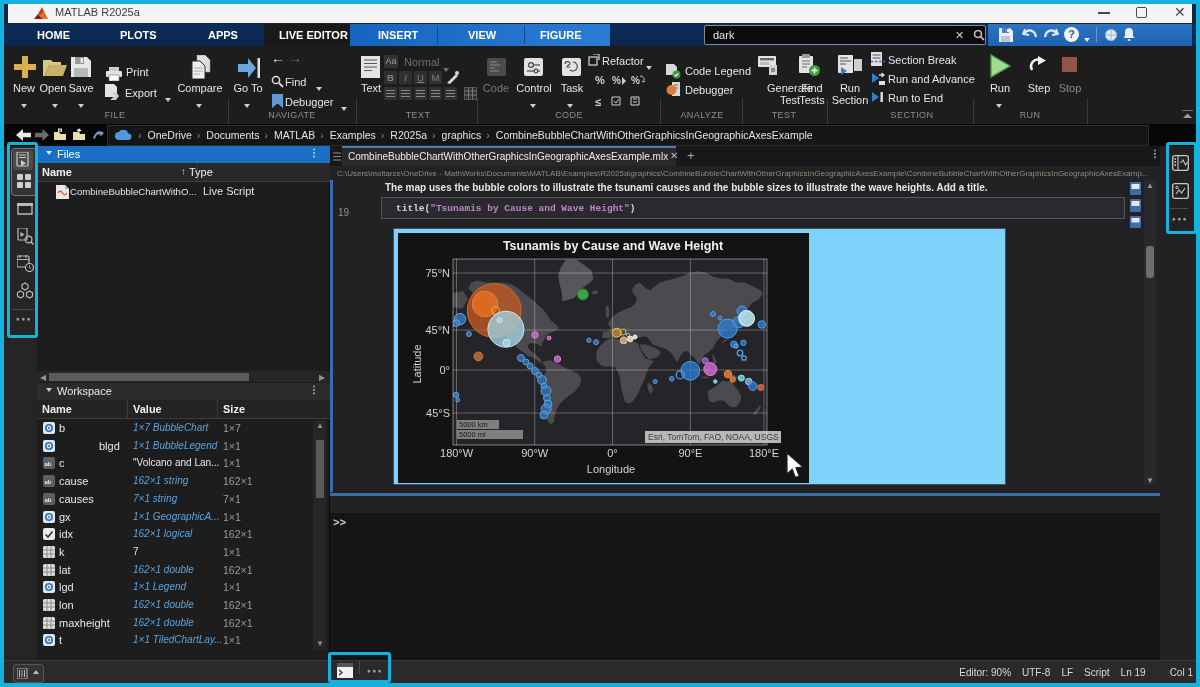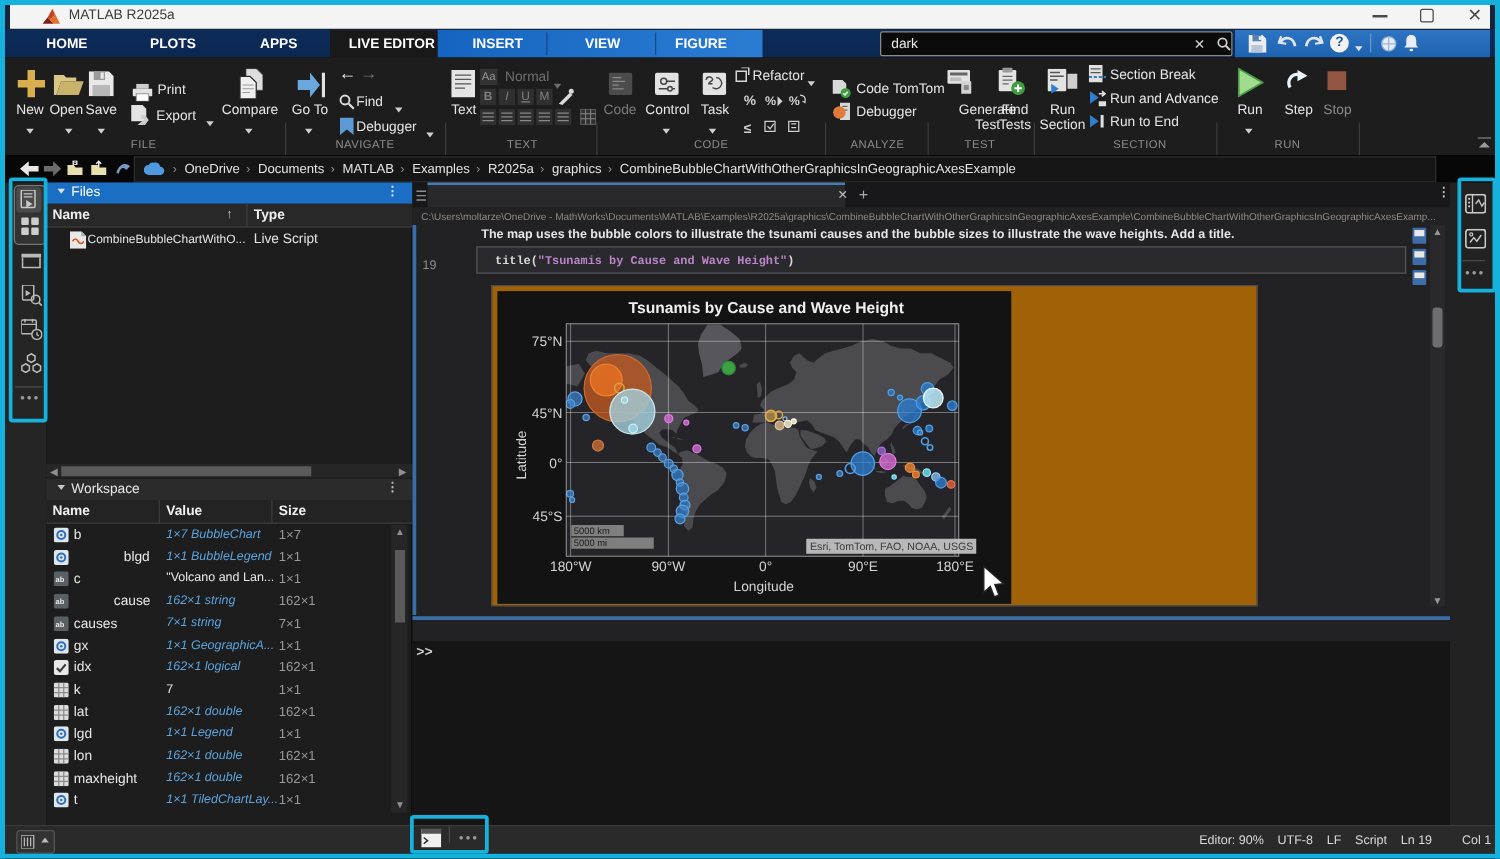--- a/index.html
+++ b/index.html
@@ -268,21 +268,21 @@
           <path d="M38 26h4M38 29h4"></path>
       </g>
     </svg>
   </div>
 
   <svg class="ab" style="left:666px;top:18px;" width="15" height="15" viewBox="0 0 15 15">
       <path d="M0 0h8l3 3v8H0z" fill="#d8d8d8"></path>
       <circle cx="10.5" cy="10.5" r="4" fill="#3f9c3f"></circle>
       <path d="M8.6 10.6l1.4 1.4 2.2-2.6" stroke="#fff" stroke-width="1.1" fill="none"></path>
     </svg>
-  <div class="ric" style="left:685px;top:19px;text-align:left;">Code TomTom</div>
+  <div class="ric" style="left:685px;top:19px;text-align:left;">Code Legend</div>
   <svg class="ab" style="left:666px;top:36px;" width="15" height="15" viewBox="0 0 15 15">
       <rect x="6" y="0" width="8" height="14" fill="#d8d8d8"></rect>
       <line x1="8" y1="3" x2="12" y2="3" stroke="#666"></line>
       <line x1="8" y1="6" x2="12" y2="6" stroke="#666"></line>
       <circle cx="5.5" cy="8" r="5" fill="#e07b39"></circle>
     </svg>
   <div class="ric" style="left:685px;top:38px;text-align:left;">Debugger</div>
 
   <svg class="ab" style="left:757px;top:9px;" width="22" height="22" viewBox="0 0 22 22">
       <rect x="1" y="1" width="18" height="11" rx="1" fill="#e3e3e3"></rect>
@@ -425,21 +425,21 @@
   <div class="ab" style="left:0;top:0;width:293px;height:17px;background:#1a6fc4;">
     <span class="ab" style="left:9px;top:5px;width:0;height:0;border-left:3.5px solid transparent;border-right:3.5px solid transparent;border-top:4.5px solid #d8e6f4;"></span>
     <span class="ab" style="left:20px;top:2px;color:#fff;font-size:11px;">Files</span>
     <span class="ab" style="left:272px;top:1px;color:#cfe0f2;font-size:10px;font-weight:bold;">⋮</span>
   </div>
 
   <div class="ab" style="left:0;top:17px;width:293px;height:19px;background:#282828;border-bottom:1px solid #3c3c3c;box-sizing:border-box;">
     <span class="ab" style="left:5px;top:3px;color:#f0f0f0;font-size:11px;font-weight:bold;">Name</span>
     <span class="ab" style="left:144px;top:3px;color:#d0d0d0;font-size:10px;">↑</span>
     <span class="ab" style="left:160px;top:0;width:1px;height:19px;background:#3c3c3c;"></span>
-    <span class="ab" style="left:166px;top:3px;color:#f0f0f0;font-size:11px;font-weight:bold;">Type</span>
+    <span class="ab" style="left:152px;top:3px;color:#f0f0f0;font-size:11px;font-weight:normal;">Type</span>
   </div>
 
   <div class="ab" style="left:0;top:36px;width:293px;height:19px;">
     <svg class="ab" style="left:19px;top:3px;" width="13" height="14" viewBox="0 0 13 14">
         <path d="M0 0h9l4 4v10H0z" fill="#e8e8e8"></path>
         <path d="M9 0l4 4H9z" fill="#b0b0b0"></path>
         <path d="M2 8c1.5-2.5 3-2.5 4.5 0s3 2.5 4.5 0" fill="none" stroke="#d95319" stroke-width="1.2"></path>
       </svg>
     <span class="ab" style="left:33px;top:4px;color:#e4e4e4;font-size:9.6px;width:132px;overflow:hidden;white-space:nowrap;">CombineBubbleChartWithO...</span>
     <span class="ab" style="left:166px;top:3px;color:#e4e4e4;font-size:11px;">Live Script</span>
@@ -492,21 +492,21 @@
         </svg>
     <span class="ab" style="left:22px;top:2px;color:#e8e8e8;font-size:11px;">c</span>
     <span class="ab" style="left:96px;top:2px;font-size:10px;color:#e8e8e8;">"Volcano and Lan...</span>
     <span class="ab" style="left:186px;top:2px;color:#9a9a9a;font-size:10.5px;">1×1</span>
   </div>
   <div class="ab" style="left:0;top:327.1px;width:276px;height:17.7px;">
     <svg class="ab" style="left:6px;top:2px;" width="12" height="12" viewBox="0 0 12 12">
           <rect width="12" height="12" rx="2" fill="#5a5f64"></rect>
           <text x="1.4" y="8.6" font-size="6" font-weight="bold" fill="#e8e8e8" font-family="Liberation Sans">ab</text>
         </svg>
-    <span class="ab" style="left:22px;top:2px;color:#e8e8e8;font-size:11px;margin-left:32px;">cause</span>
+    <span class="ab" style="left:22px;top:2px;color:#e8e8e8;font-size:11px;">cause</span>
     <span class="ab" style="left:96px;top:2px;font-size:10px;color:#5ba3dd;font-style:italic;">162×1 string</span>
     <span class="ab" style="left:186px;top:2px;color:#9a9a9a;font-size:10.5px;">162×1</span>
   </div>
   <div class="ab" style="left:0;top:344.8px;width:276px;height:17.7px;">
     <svg class="ab" style="left:6px;top:2px;" width="12" height="12" viewBox="0 0 12 12">
           <rect width="12" height="12" rx="2" fill="#5a5f64"></rect>
           <text x="1.4" y="8.6" font-size="6" font-weight="bold" fill="#e8e8e8" font-family="Liberation Sans">ab</text>
         </svg>
     <span class="ab" style="left:22px;top:2px;color:#e8e8e8;font-size:11px;">causes</span>
     <span class="ab" style="left:96px;top:2px;font-size:10px;color:#5ba3dd;font-style:italic;">7×1 string</span>
@@ -598,39 +598,40 @@
 
 <div class="ab" id="editor" style="left:330px;top:146px;width:830px;height:514px;background:#222225;">
 
   <div class="ab" style="left:0;top:0;width:830px;height:20px;background:#18181a;">
     <div class="ab" style="left:3px;top:6px;width:8px;height:9px;">
         <svg width="8" height="9" viewBox="0 0 8 9">
           <path d="M0 1h8M0 4.5h8M0 8h8" stroke="#8e8e8e" stroke-width="1.1"></path>
         </svg>
       </div>
     <div class="ab" style="left:12px;top:0;width:334px;height:20px;background:#29292c;border-top:2px solid #4a7cb0;box-sizing:border-box;"></div>
+    <div class="ab" style="left:18px;top:5px;font-size:10px;color:#ececec;">CombineBubbleChartWithOtherGraphicsInGeographicAxesExample.mlx</div>
     <div class="ab" style="left:340px;top:4px;font-size:10px;color:#bbb;">✕</div>
     <div class="ab" style="left:357px;top:2px;font-size:13px;color:#aaa;">+</div>
     <div class="ab" style="left:820px;top:2px;font-size:10px;color:#bbb;font-weight:bold;">⋮</div>
   </div>
 
   <div class="ab" style="left:0;top:20px;width:830px;height:14px;background:#222225;">
     <div class="ab" style="left:7px;top:3px;font-size:8px;color:#918a7e;white-space:nowrap;">C:\Users\moltarze\OneDrive - MathWorks\Documents\MATLAB\Examples\R2025a\graphics\CombineBubbleChartWithOtherGraphicsInGeographicAxesExample\CombineBubbleChartWithOtherGraphicsInGeographicAxesExamp...</div>
   </div>
 
   <div class="ab" style="left:0;top:34px;width:3px;height:312px;background:#3a6ca8;"></div>
 
   <div class="ab" style="left:55px;top:36px;font-size:10px;font-weight:bold;color:#e6e6e6;">The map uses the bubble colors to illustrate the tsunami causes and the bubble sizes to illustrate the wave heights. Add a title.</div>
 
   <div class="ab" style="left:8px;top:61px;font-size:10px;color:#8f8f8f;">19</div>
   <div class="ab" style="left:51px;top:51px;width:744px;height:22px;background:#2a2a2e;border:1px solid #55555a;box-sizing:border-box;">
     <div class="ab" style="left:14px;top:5px;font-size:9.5px;font-weight:bold;font-family:'Liberation Mono',monospace;color:#d8d8d8;">title(<span style="color:#bb86c9;">"Tsunamis by Cause and Wave Height"</span>)</div>
   </div>
 
-  <div class="ab" style="left:63px;top:82px;width:613px;height:257px;background:#a16207;border:1px solid #4c4c50;box-sizing:border-box;padding-left:47px;">
+  <div class="ab" style="left:63px;top:82px;width:613px;height:257px;background:#7dd3fc;border:1px solid #4c4c50;box-sizing:border-box;padding-left:47px;">
     <div class="ab" style="left:4px;top:4px;width:411px;height:250px;background:#131313;"></div>
     <svg class="ab" style="left:4px;top:4px;" width="411" height="250" viewBox="0 0 411 250" font-family="Liberation Sans, sans-serif">
       <rect width="411" height="250" fill="#131313"></rect>
       <text x="215" y="17" font-size="12.5" font-weight="bold" fill="#f0f0f0" text-anchor="middle">Tsunamis by Cause and Wave Height</text>
       <g transform="translate(55,26)">
         <rect x="0" y="0" width="314" height="186" fill="#242429"></rect>
         <g clip-path="url(#axclip)">
             <clipPath id="axclip">
               <rect x="0" y="0" width="314" height="186"></rect>
             </clipPath>

